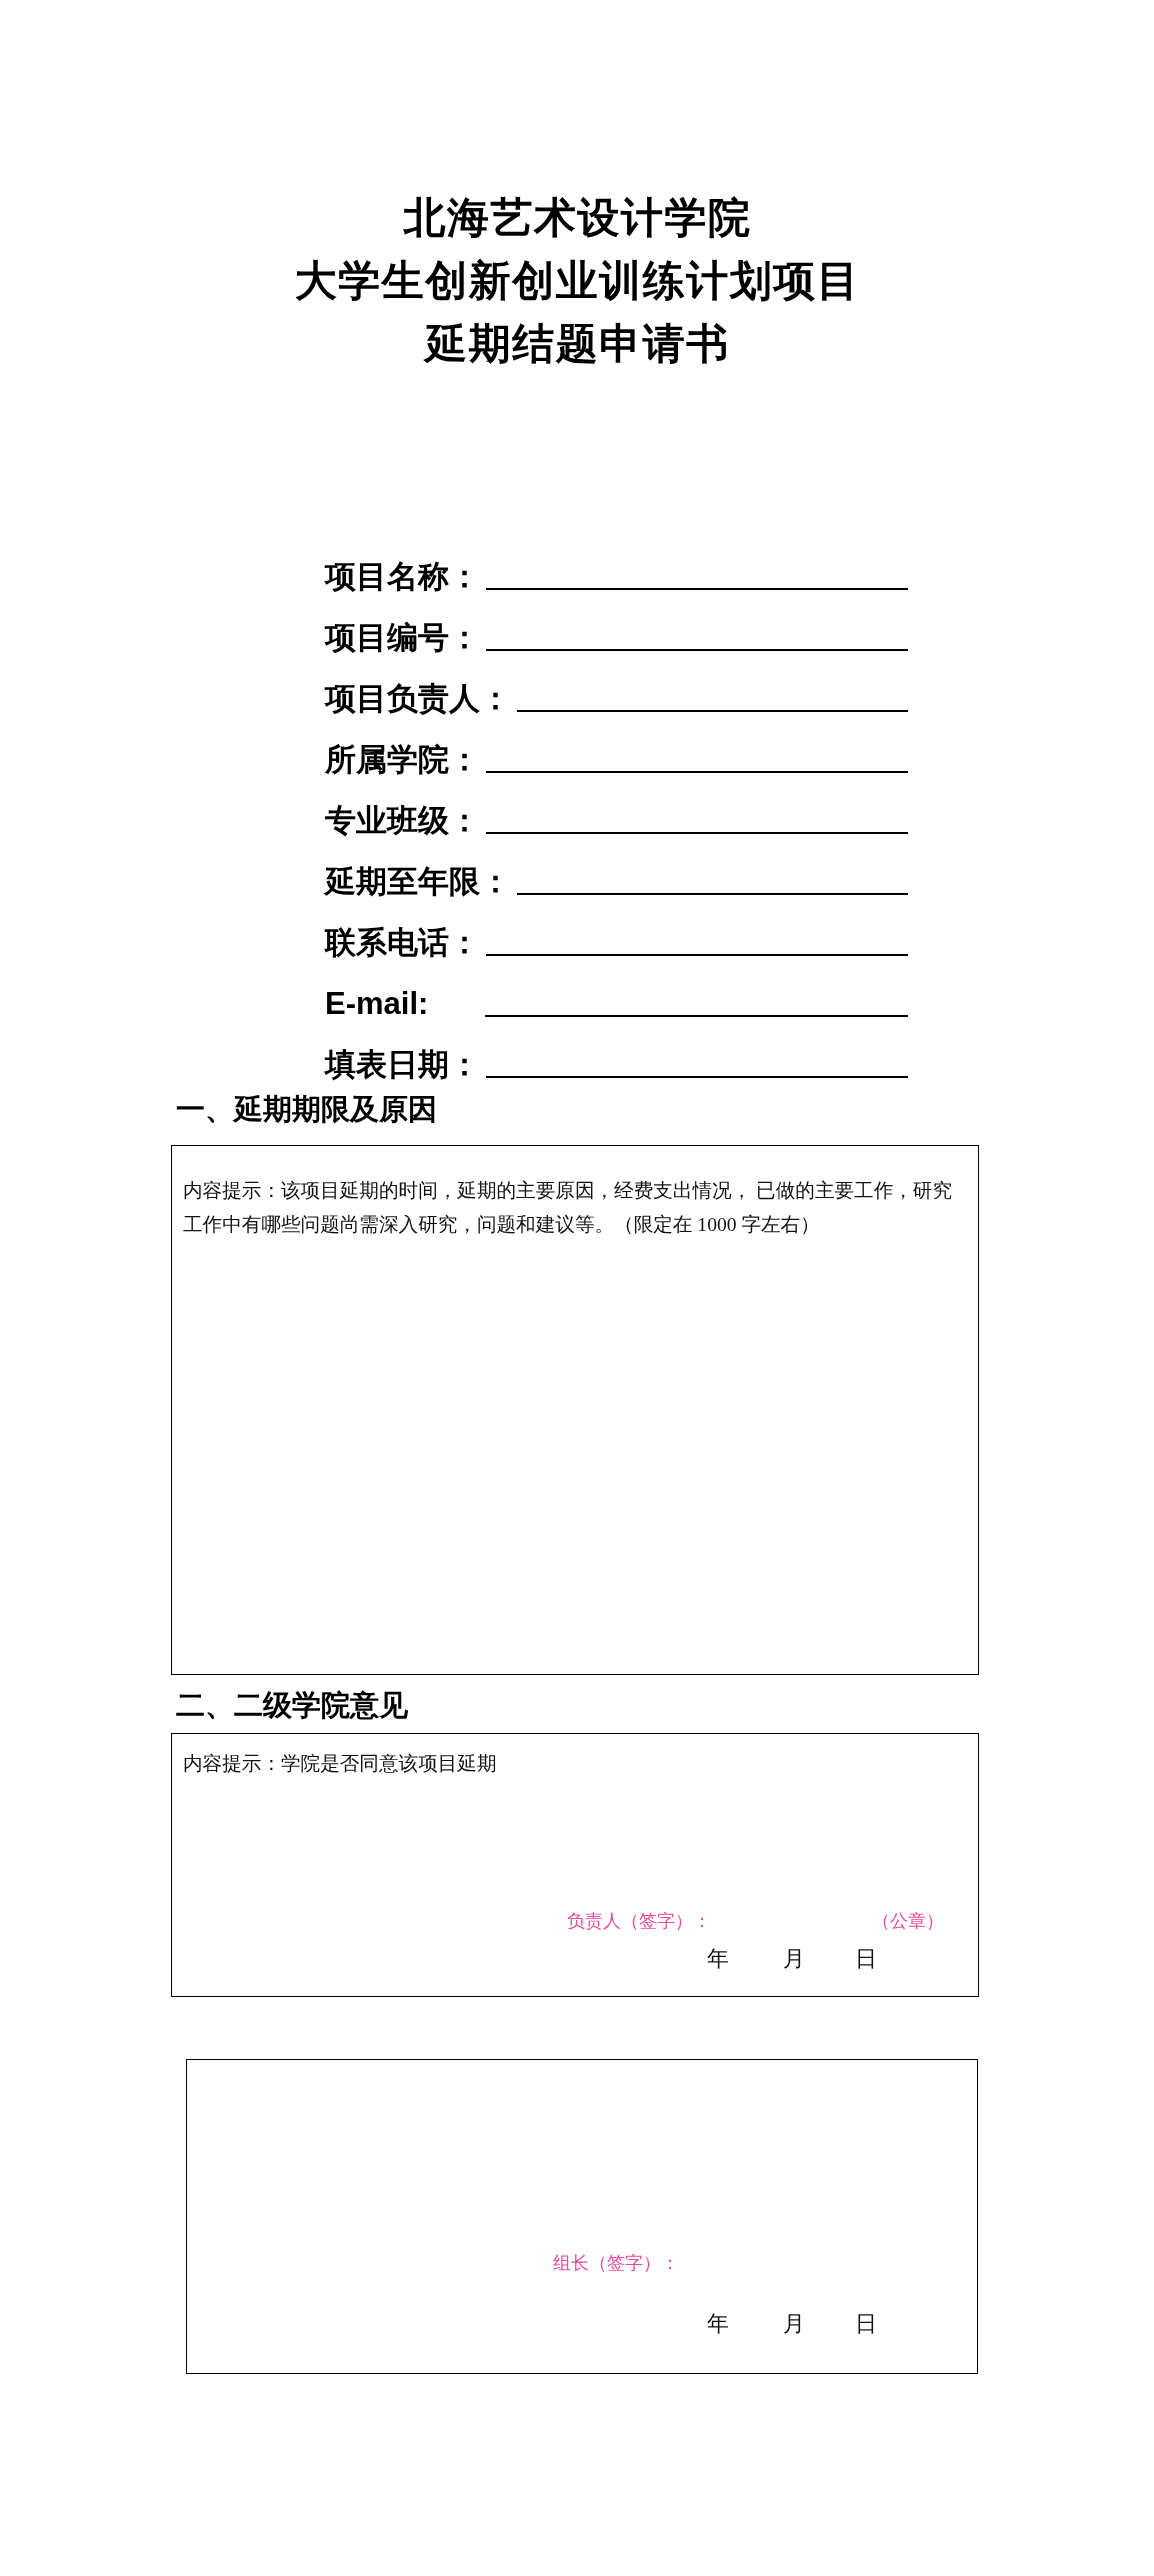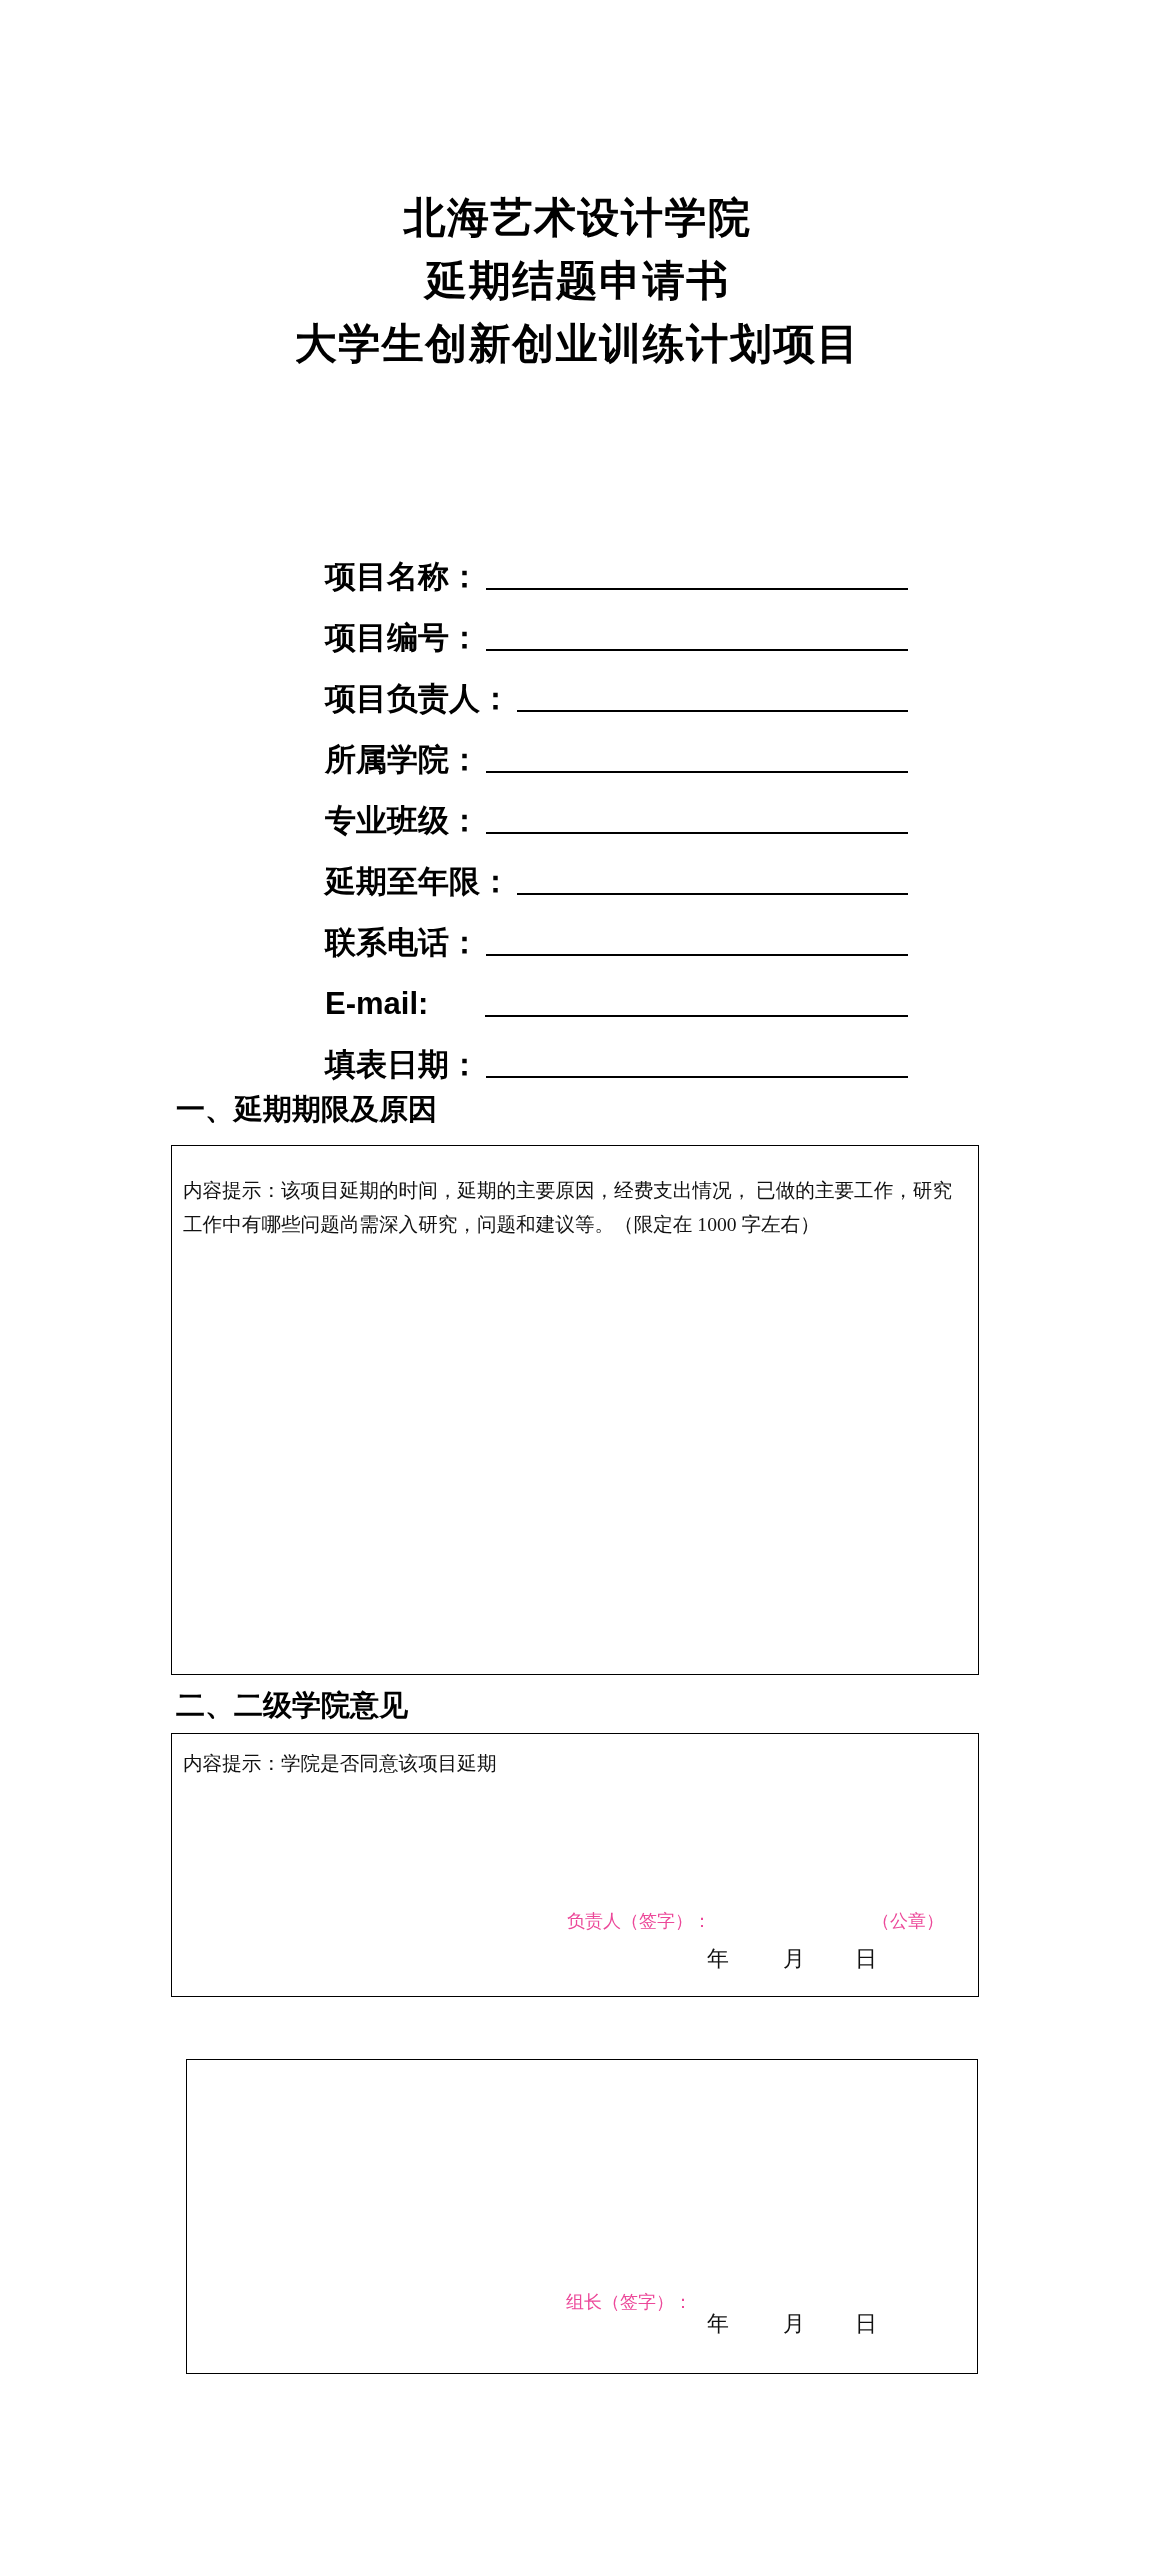--- a/index.html
+++ b/index.html
@@ -65,34 +65,34 @@
     font-family:"Liberation Serif",serif;
     font-size:22px;color:#111;
   }
   
   #box2 .signer{left:395px;top:175px;}
   #box2 .seal{left:700px;top:175px;}
   #box2 .dy{left:535px;top:210px;}
   #box2 .dm{left:611px;top:210px;}
   #box2 .dd{left:683px;top:210px;}
   
-  #box3 .signer{left:379px;top:191px;margin-top:39px;}
+  #box3 .signer{left:366px;top:191px;}
   #box3 .dy{left:520px;top:249px;}
   #box3 .dm{left:596px;top:249px;}
   #box3 .dd{left:668px;top:249px;}
 </style>
 </head>
 <body>
 
 <div id="page">
 
   <div class="doc-title">
     <div>北海艺术设计学院</div>
+    <div>大学生创新创业训练计划项目</div>
     <div>延期结题申请书</div>
-    <div>大学生创新创业训练计划项目</div>
   </div>
 
   <div class="fields">
     <div class="field-row">
       <span class="field-label">项目名称：</span>
       <span class="field-blank"></span>
     </div>
     <div class="field-row">
       <span class="field-label">项目编号：</span>
       <span class="field-blank"></span>

